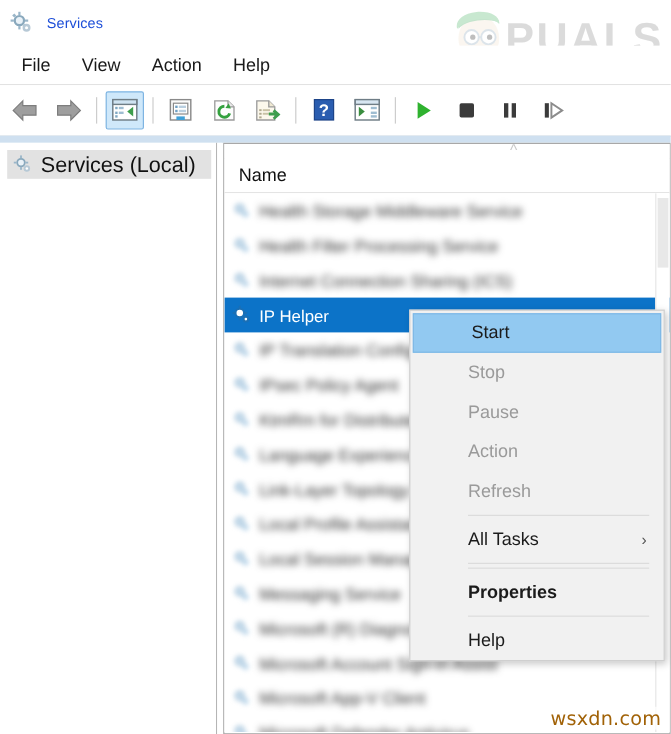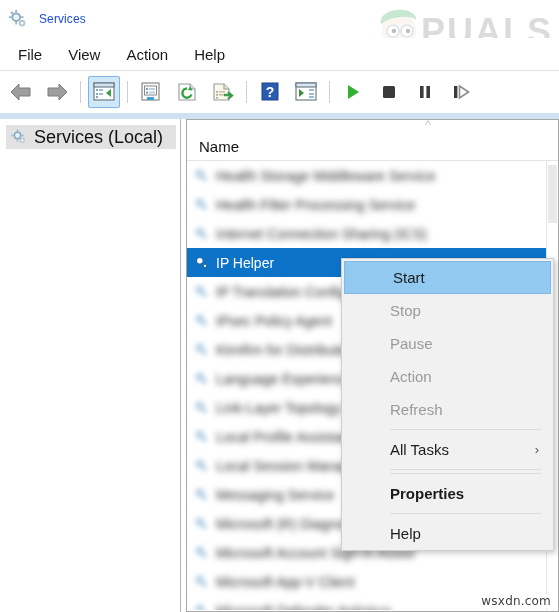--- a/index.html
+++ b/index.html
@@ -22,21 +22,21 @@
     margin-left:10px;font-size:12px;color:#1d4ed8;letter-spacing:.1px;
   }
 
   
   .wm-logo{
     position:absolute;right:8px;top:2px;width:182px;height:52px;
     opacity:.30;pointer-events:none;
   }
   .wm-bottom{
     position:absolute;right:6px;bottom:4px;
-    font-family:"DejaVu Sans",sans-serif;font-size:12px;color:#404040;
+    font-family:"DejaVu Sans",sans-serif;font-size:16px;color:#a16207;
     background:rgba(255,255,255,.72);padding:0 2px;letter-spacing:.2px;
   }
 
   
   .menubar{
     position:absolute;left:0;top:38px;width:559px;height:32px;
     background:#ffffff;border-bottom:1px solid #e2e2e2;
     display:flex;align-items:center;
   }
   .menubar .mi{

